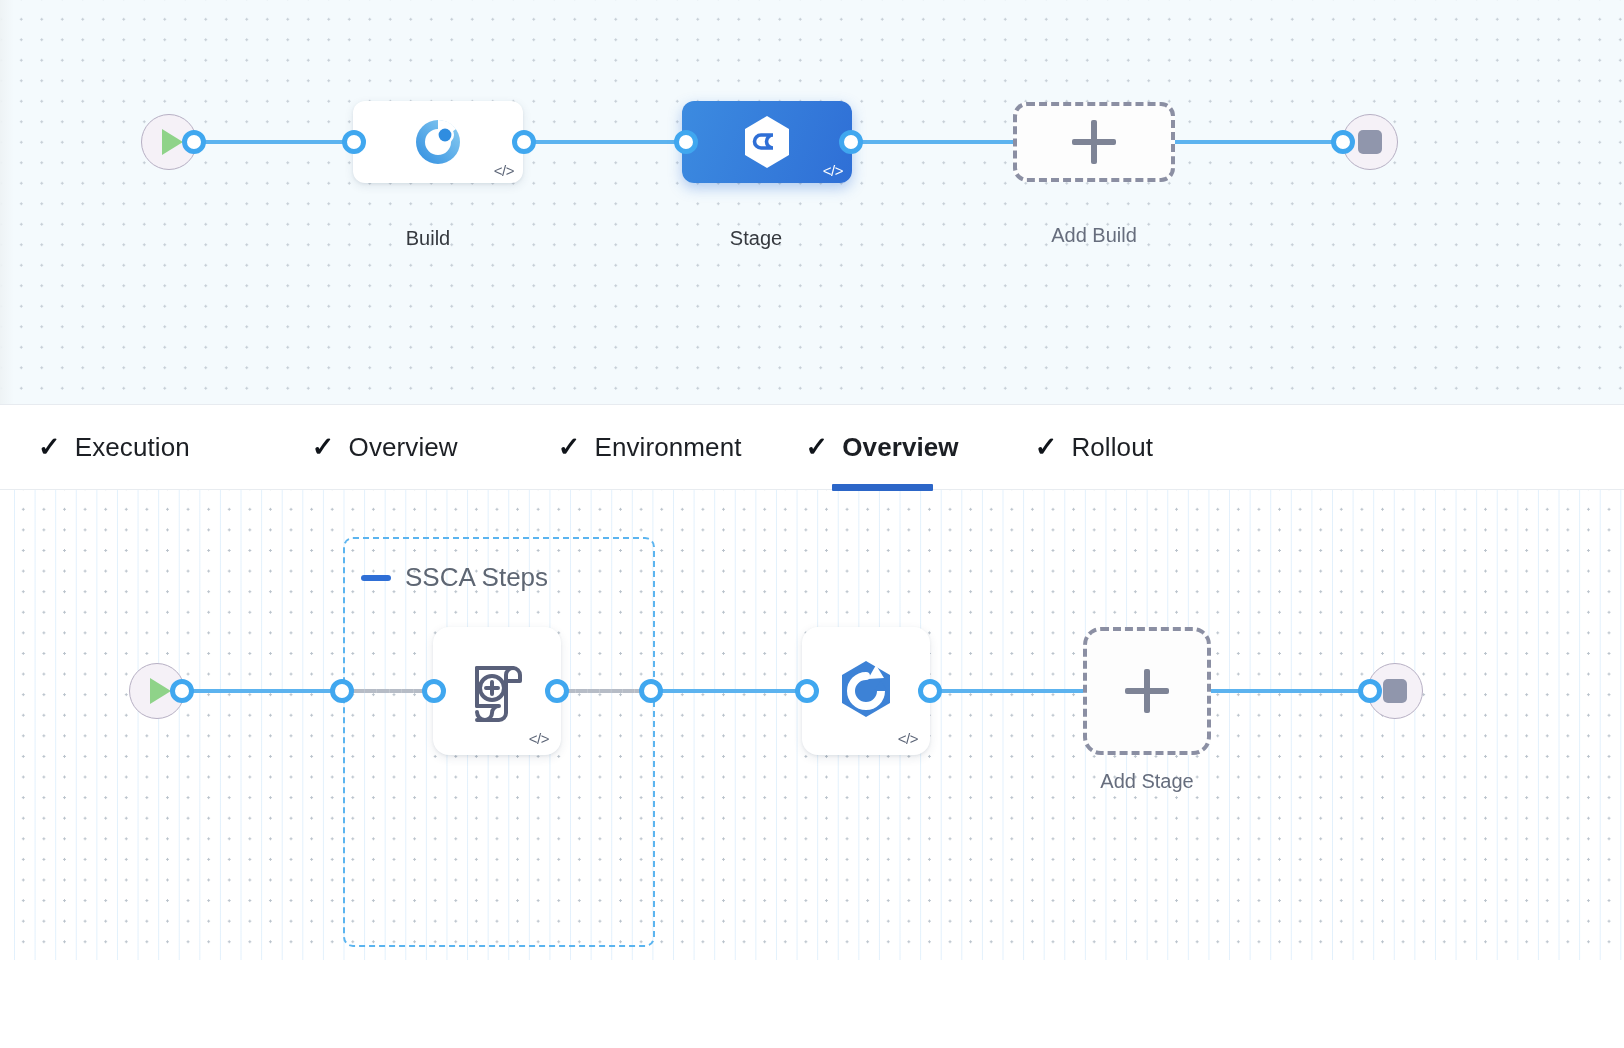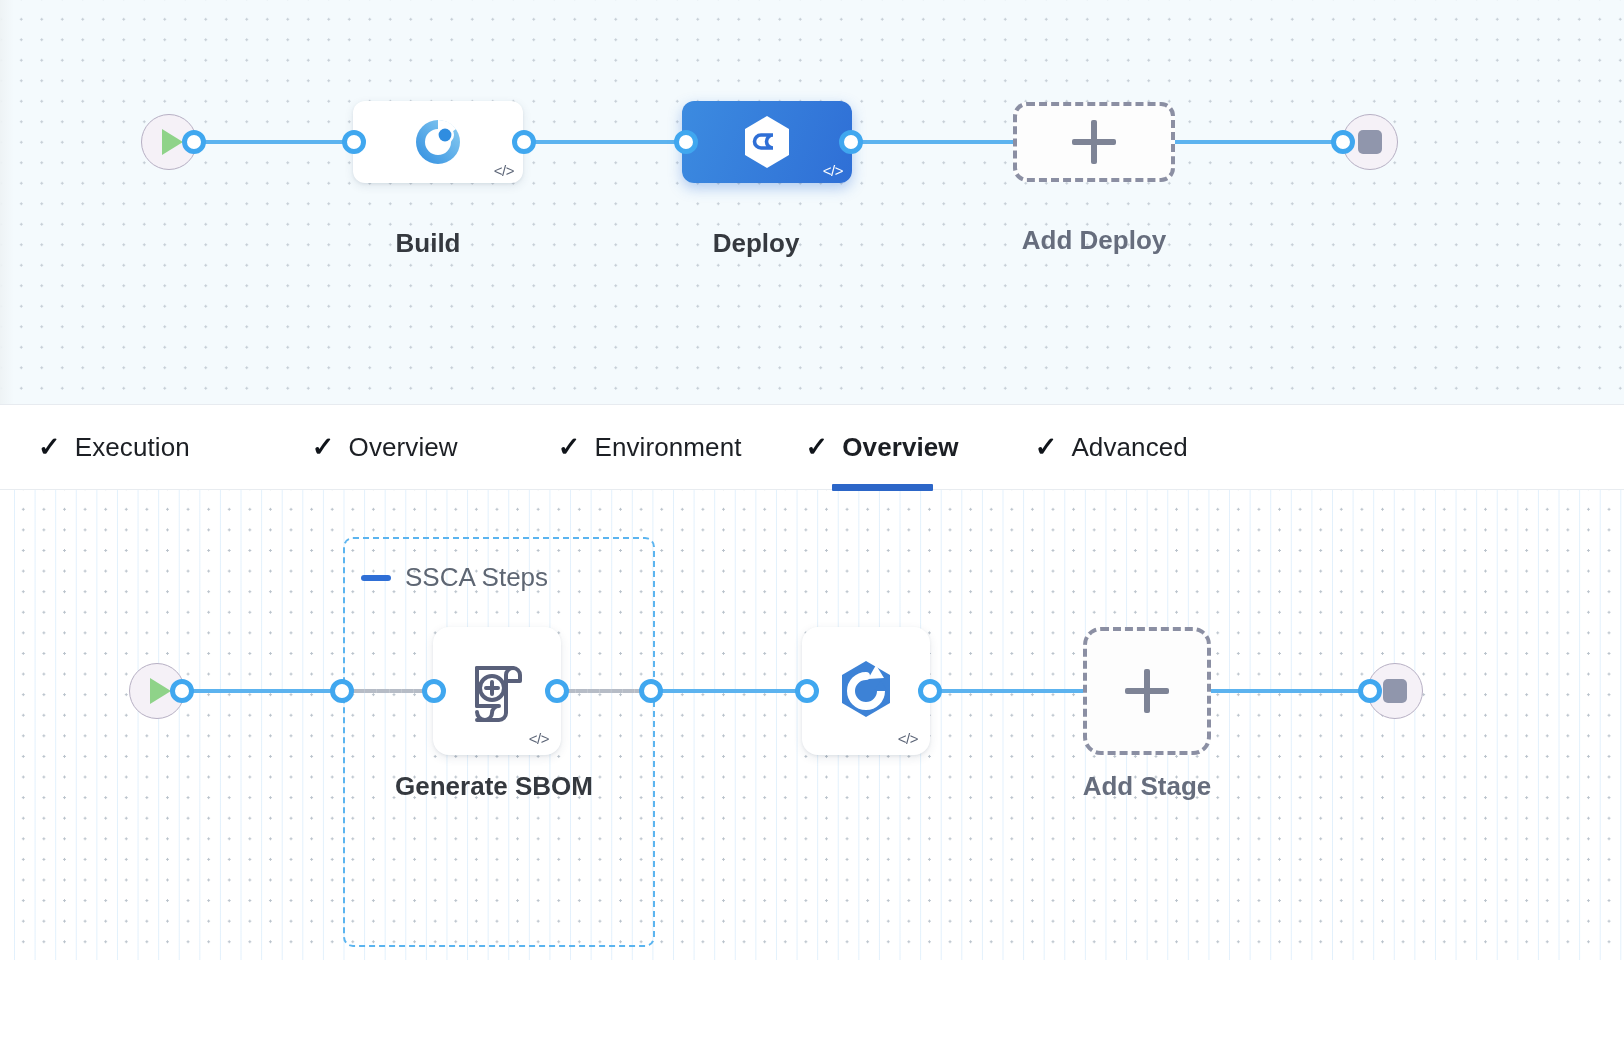--- a/index.html
+++ b/index.html
@@ -139,22 +139,22 @@
     position: relative; width: 44px; height: 44px;
   }
   .plus::before, .plus::after {
     content: ""; position: absolute; background: #7e8496; border-radius: 2px;
   }
   .plus::before { left: 0; top: 19px; width: 44px; height: 6px; }
   .plus::after  { top: 0; left: 19px; height: 44px; width: 6px; }
 
   .caption {
     position: absolute; transform: translateX(-50%);
-    text-align: left; font-size: 26px; color: #35393f;
-    line-height: 1.48; white-space: pre-line; font-weight: bold;
+    text-align: left; font-size: 20px; color: #35393f;
+    line-height: 1.48; white-space: pre-line;
   }
   .caption.muted { color: #666d7d; }
 
   
   .group-box {
     position: absolute;
     border: 2px dashed #5bb4ef; border-radius: 10px;
     background: rgba(255,255,255,0.0);
   }
   .group-head {
@@ -207,26 +207,26 @@
       <span>
         <svg width="60" height="60" viewBox="0 0 60 60">
           <path d="M30 4 L52 17 L52 43 L30 56 L8 43 L8 17 Z" fill="#ffffff"></path>
           <path d="M24 23 a6.4 6.4 0 1 0 0 13 h12 a6.4 6.4 0 1 1 0 -13 h-12 Z" fill="none" stroke="#2f6fd6" stroke-width="3.6" stroke-linecap="round"></path>
         </svg>
       </span>
       <span class="codechip">&lt;/&gt;</span>
     </div>
     <div class="port" style="left:686px; top:142px;"></div>
     <div class="port" style="left:851px; top:142px;"></div>
-    <div class="caption" style="left:756px; top:224px;">Deploy</div>
+    <div class="caption" style="left:756px; top:224px;">Stage</div>
 
     <div class="node add-node add-stage-box" style="left:1094px; top:142px;">
       <div class="plus"></div>
     </div>
-    <div class="caption muted" style="left:1094px; top:221px;">Add Deploy</div>
+    <div class="caption muted" style="left:1094px; top:221px;">Add Build</div>
 
     <div class="terminus" style="left:1370px; top:142px;">
       <div class="stopsq"></div>
     </div>
     <div class="port" style="left:1343px; top:142px;"></div>
   </div>
 
   <div class="tabbar">
     <div class="tab" style="margin-left:36px;">
       <span class="chk">✓</span>
@@ -243,21 +243,21 @@
       <span class="lbl">Environment</span>
 
     </div>
     <div class="tab active" style="margin-left:60px;">
       <span class="chk">✓</span>
       <span class="lbl">Overview</span>
       <span class="bar"></span>
     </div>
     <div class="tab" style="margin-left:72px;">
       <span class="chk">✓</span>
-      <span class="lbl">Advanced</span>
+      <span class="lbl">Rollout</span>
 
     </div>
   </div>
 
   <div class="canvas canvas-step">
 
     <div class="group-box" style="left:343px; top:48px; width:312px; height:410px;"></div>
     <div class="group-head" style="left:361px; top:73px;">
       <span class="minus-icon"></span>
       <span>SSCA Steps</span>
@@ -286,21 +286,20 @@
             <path d="M53 14 a7 7 0 0 1 7 7 v6 h-14"></path>
             <circle cx="32" cy="34" r="12"></circle>
             <path d="M32 28 v12 M26 34 h12"></path>
           </g>
         </svg>
       </span>
       <span class="codechip">&lt;/&gt;</span>
     </div>
     <div class="port" style="left:434px; top:202px;"></div>
     <div class="port" style="left:557px; top:202px;"></div>
-    <div class="caption" style="left:494px; top:278px;">Generate SBOM</div>
     <div class="port" style="left:651px; top:202px;"></div>
 
     <div class="node step-node" style="left:866px; top:202px;">
       <span>
         <svg width="68" height="68" viewBox="0 0 68 68">
           <path d="M34 4 L58 18 L58 46 L34 60 L10 46 L10 18 Z" fill="#3d82d6"></path>
           <path d="M34 19 a15 15 0 1 0 15 15" fill="none" stroke="#ffffff" stroke-width="8" stroke-linecap="round"></path>
           <path d="M44 8 L52 21 L36 22 Z" fill="#ffffff"></path>
           <path d="M49 23 l6 11 l-13 0 Z" fill="#3d82d6"></path>
         </svg>

